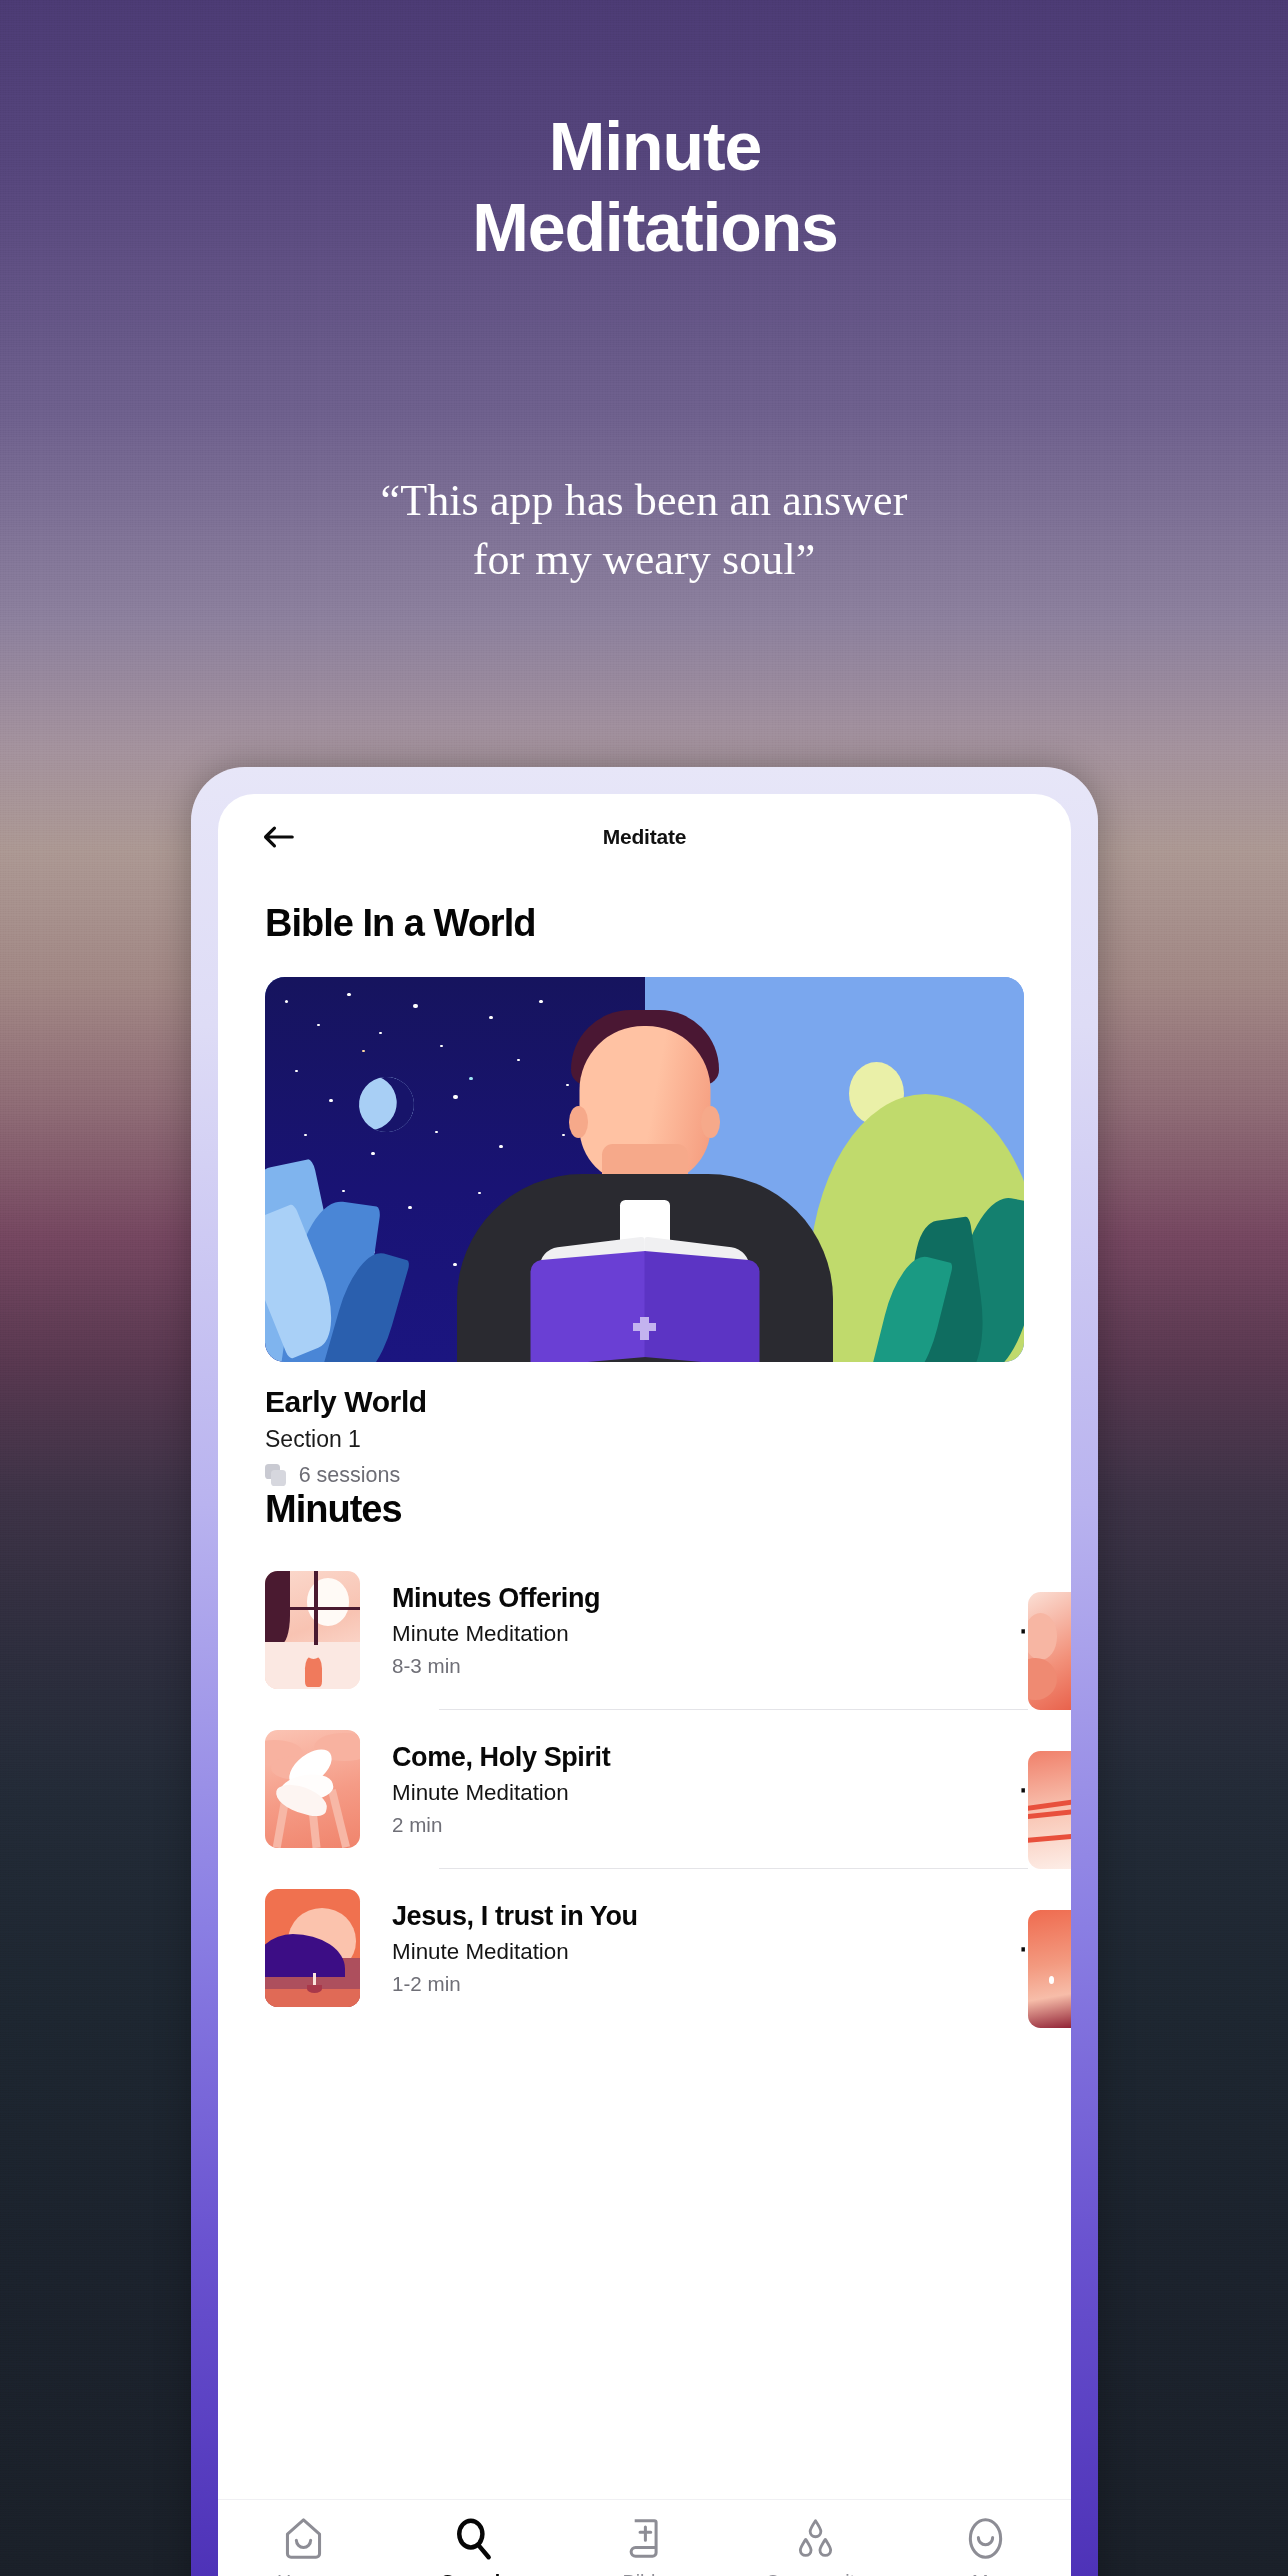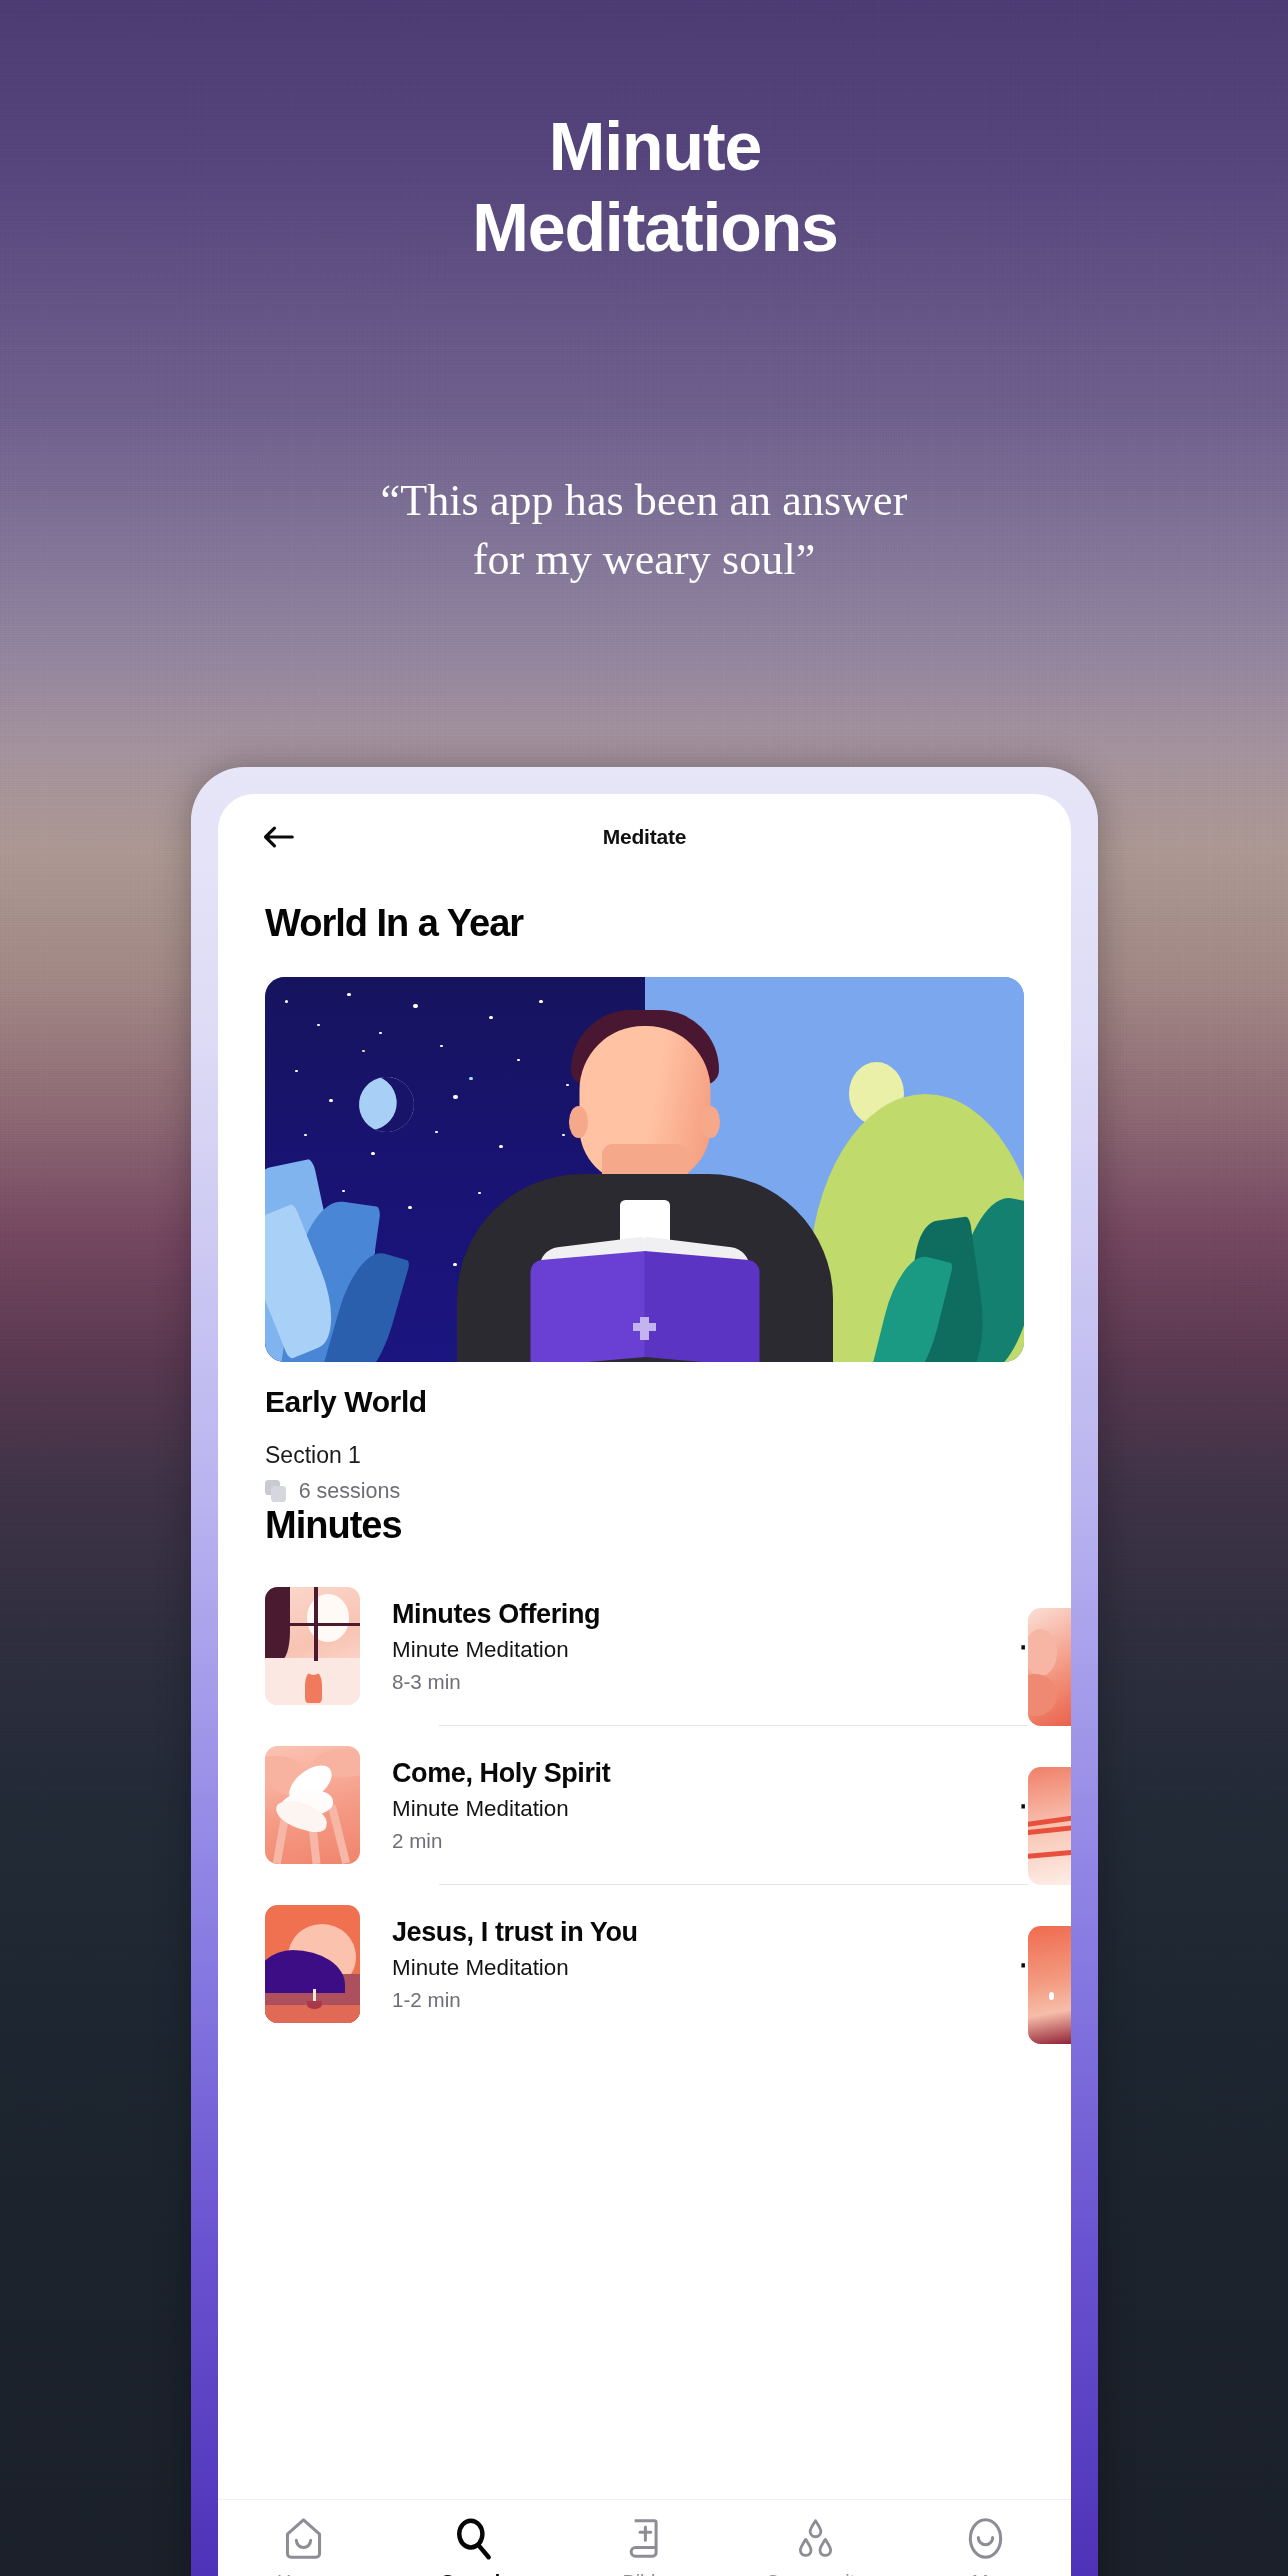--- a/index.html
+++ b/index.html
@@ -210,21 +210,21 @@
     content:""; position:absolute; left:-7.2px; top:6.3px;
     width:23px; height:8px; background:#c3b3ef;
   }
 
   
   #hero-meta { padding:23px 47px 0; }
   #hero-name {
     font-size:30px; font-weight:700; color:#080808; letter-spacing:-0.4px;
   }
   #hero-section {
-    font-size:23px; color:#1b1b1b; margin-top:23px;
+    font-size:23px; color:#1b1b1b; margin-top:7px;
   }
   #hero-sessions-row {
     display:flex; align-items:center; gap:10.7px; margin-top:10.7px;
   }
   #sessions-icon { width:23px; height:23px; position:relative; }
   #sessions-icon i {
     position:absolute; display:block; border-radius:3.6px;
     background:#c9cad2;
   }
   #sessions-icon i:nth-child(1){ left:0; top:0; width:15px; height:15px; }
@@ -338,21 +338,21 @@
 
     <div id="app-header">
       <div id="back-btn">
         <svg width="32" height="27" viewBox="0 0 36 30">
           <path d="M34 15 H5 M14 5 L4 15 L14 25" stroke="#0b0b0b" stroke-width="3.6" fill="none" stroke-linecap="round" stroke-linejoin="round"></path>
         </svg>
       </div>
       <div id="app-title">Meditate</div>
     </div>
 
-    <div id="biy-title" class="section-title">World In a Year</div>
+    <div id="biy-title" class="section-title">Bible In a World</div>
 
     <div id="hero-card">
       <div id="hero-img">
         <div class="night"></div>
         <div class="day"></div>
 
         <div class="star" style="left:19.7px;top:23px;width:3.6px;height:3.6px;"></div>
         <div class="star" style="left:52px;top:47px;width:2.7px;height:2.7px;"></div>
         <div class="star" style="left:82px;top:16px;width:3.6px;height:3.6px;"></div>
         <div class="star" style="left:114px;top:55px;width:2.7px;height:2.7px;"></div>

